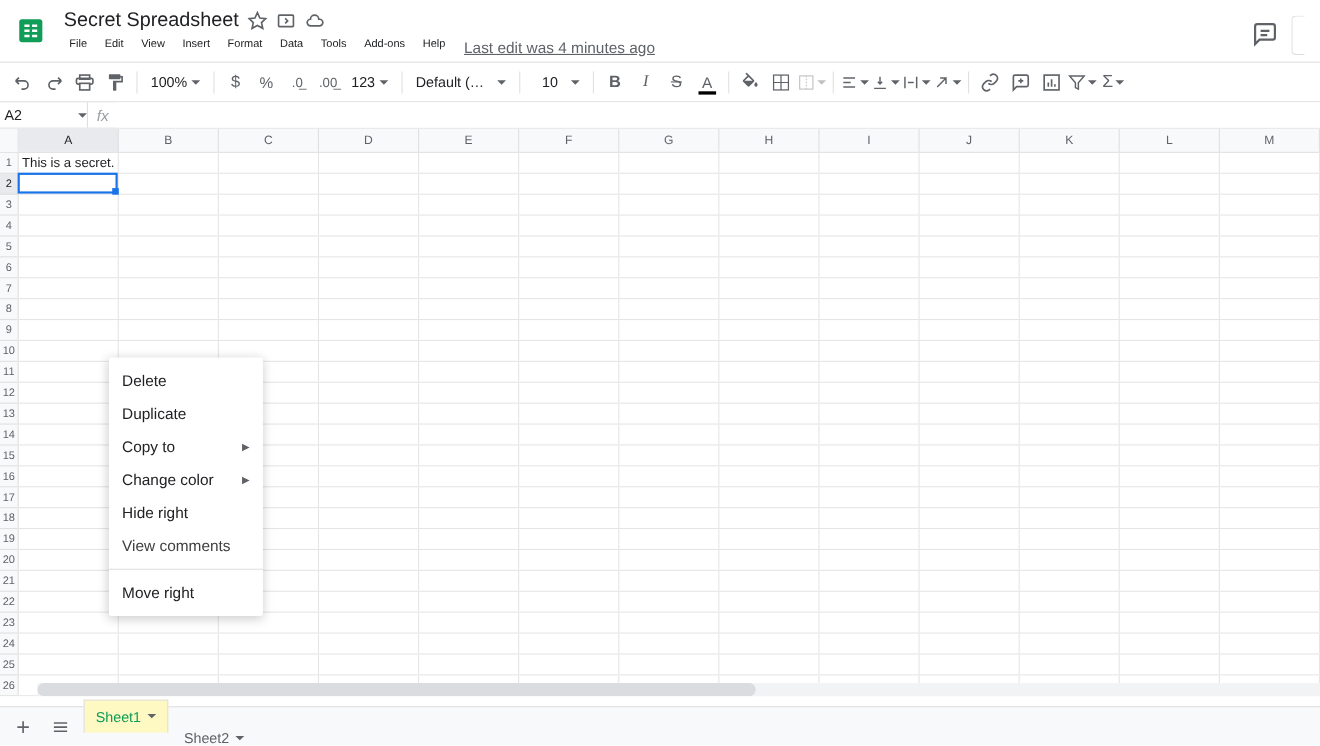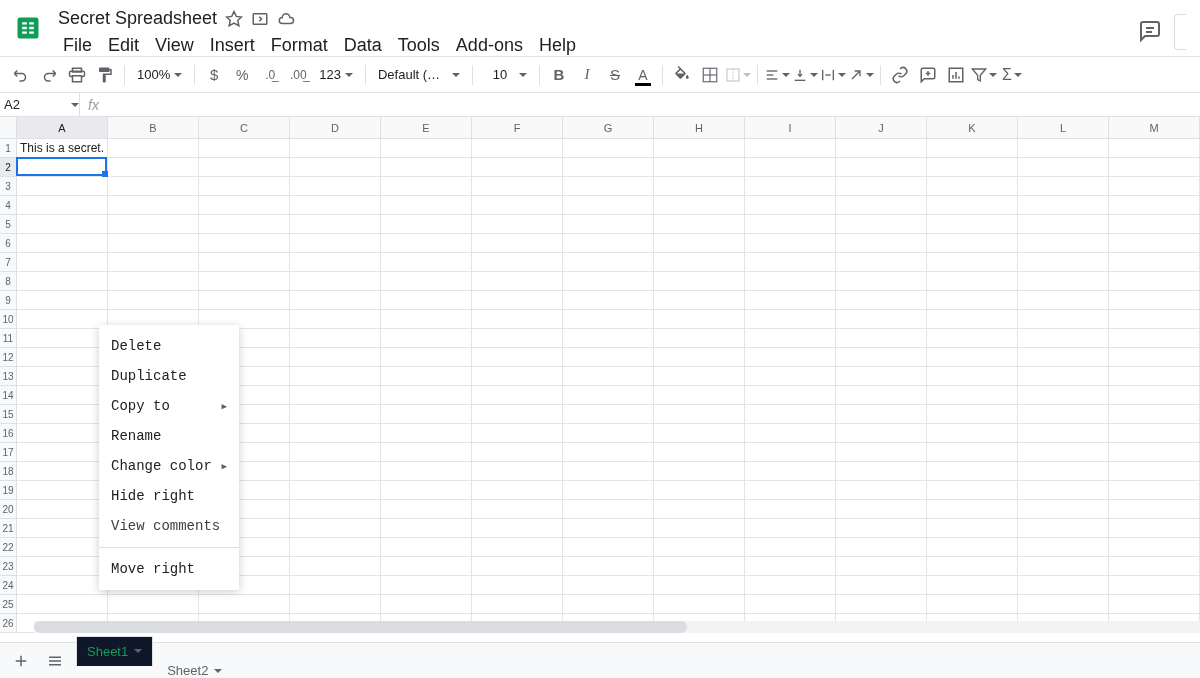--- a/index.html
+++ b/index.html
@@ -7,21 +7,21 @@
   
   
   .header { display: flex; align-items: flex-start; padding: 8px 8px 0 8px; height: 57px; border-bottom: 1px solid #e0e0e0; }
   .logo { width: 40px; height: 40px; margin-right: 8px; display: flex; align-items: center; justify-content: center; }
   .logo svg { width: 28px; height: 28px; }
   .title-area { flex: 1; }
   .title-row { display: flex; align-items: center; gap: 8px; padding-left: 2px; }
   .doc-title { font-size: 18px; color: #202124; text-align: center; }
   .title-icon { color: #5f6368; width: 18px; height: 18px; display: flex; align-items: center; justify-content: center; }
   .menu-bar { display: flex; gap: 2px; padding-top: 2px; }
-  .menu-item { padding: 4px 7px; font-size: 18px; color: #202124; cursor: pointer; }
+  .menu-item { padding: 4px 7px; font-size: 10px; color: #202124; cursor: pointer; }
   .last-edit { font-size: 14px; color: #5f6368; text-decoration: underline; padding: 4px 8px; }
   .header-right { display: flex; align-items: center; gap: 12px; padding-right: 6px; padding-top: 6px; }
   .comment-icon { color: #5f6368; }
   .share-partial { width: 12px; height: 36px; background: #fff; border: 1px solid #dadce0; border-right: none; border-radius: 4px 0 0 4px; }
 
   
   .toolbar { display: flex; align-items: center; height: 36px; padding: 0 8px; border-bottom: 1px solid #e0e0e0; gap: 2px; }
   .tb-btn { width: 26px; height: 26px; display: flex; align-items: center; justify-content: center; color: #5f6368; cursor: pointer; border-radius: 2px; }
   .tb-sep { width: 1px; height: 20px; background: #e0e0e0; margin: 0 4px; }
   .tb-dropdown { display: flex; align-items: center; padding: 0 6px; cursor: pointer; gap: 4px; }
@@ -56,25 +56,25 @@
   .active-handle { position: absolute; width: 6px; height: 6px; background: #1a73e8; bottom: -3px; right: -3px; }
 
   
   .hscroll { position: absolute; bottom: 0; left: 34px; right: 0; height: 12px; background: #f1f3f4; }
   .hscroll-thumb { position: absolute; left: 0; width: 56%; height: 100%; background: #dadce0; border-radius: 6px; }
 
   
   .sheet-bar { position: absolute; bottom: 0; left: 0; right: 0; height: 36px; background: #f8f9fa; border-top: 1px solid #e0e0e0; display: flex; align-items: center; padding: 0 8px; gap: 8px; }
   .sheet-add, .sheet-all { width: 26px; height: 26px; display: flex; align-items: center; justify-content: center; color: #5f6368; cursor: pointer; }
   .sheet-tab { display: flex; align-items: center; padding: 0 10px; height: 30px; font-size: 13px; cursor: pointer; gap: 6px; }
-  .sheet-tab.active { background: #0f172a; color: #0f9d58; border-top: 1px solid #e0e0e0; border-left: 1px solid #e0e0e0; border-right: 1px solid #e0e0e0; font-weight: 500; }
+  .sheet-tab.active { background: #fef9c3; color: #0f9d58; border-top: 1px solid #e0e0e0; border-left: 1px solid #e0e0e0; border-right: 1px solid #e0e0e0; font-weight: 500; }
   .sheet-tab:not(.active) { color: #5f6368; margin-top: 20px; }
 
   
-  .context-menu { position: absolute; left: 99px; top: 325px; width: 140px; background: #fff; border-radius: 2px; box-shadow: 0 2px 10px rgba(0,0,0,0.2); padding: 6px 0; z-index: 100; font-size: 14px; font-family: Liberation Mono, monospace; }
+  .context-menu { position: absolute; left: 99px; top: 325px; width: 140px; background: #fff; border-radius: 2px; box-shadow: 0 2px 10px rgba(0,0,0,0.2); padding: 6px 0; z-index: 100; font-size: 14px; }
   .ctx-item { padding: 7px 12px; display: flex; align-items: center; justify-content: space-between; cursor: pointer; color: #202124; }
   .ctx-item.disabled { color: #404040; cursor: default; }
   .ctx-sep { height: 1px; background: #e0e0e0; margin: 6px 0; }
   .ctx-arrow { font-size: 9px; color: #5f6368; }
 </style>
 </head>
 <body>
 
 <div class="header">
   <div class="logo">
@@ -106,20 +106,21 @@
     <div class="menu-bar">
       <span class="menu-item">File</span>
       <span class="menu-item">Edit</span>
       <span class="menu-item">View</span>
       <span class="menu-item">Insert</span>
       <span class="menu-item">Format</span>
       <span class="menu-item">Data</span>
       <span class="menu-item">Tools</span>
       <span class="menu-item">Add-ons</span>
       <span class="menu-item">Help</span>
+      <span class="last-edit">Last edit was 4 minutes ago</span>
     </div>
   </div>
   <div class="header-right">
     <span class="comment-icon"><svg width="24" height="24" viewBox="0 0 24 24" fill="none" stroke="#5f6368" stroke-width="2">
           <path d="M21 15a2 2 0 01-2 2H7l-4 4V5a2 2 0 012-2h14a2 2 0 012 2z"></path>
           <line x1="8" y1="9" x2="16" y2="9"></line>
           <line x1="8" y1="13" x2="14" y2="13"></line>
         </svg></span>
     <div class="share-partial"></div>
   </div>
@@ -742,23 +743,20 @@
       <span>Delete</span>
     </div>
     <div class="ctx-item">
       <span>Duplicate</span>
     </div>
     <div class="ctx-item">
       <span>Copy to</span>
       <span class="ctx-arrow">▶</span>
     </div>
     <div class="ctx-item">
-      <span>Rename</span>
-    </div>
-    <div class="ctx-item">
       <span>Change color</span>
       <span class="ctx-arrow">▶</span>
     </div>
     <div class="ctx-item">
       <span>Hide right</span>
     </div>
     <div class="ctx-item disabled">
       <span>View comments</span>
     </div>
     <div class="ctx-sep"></div>

